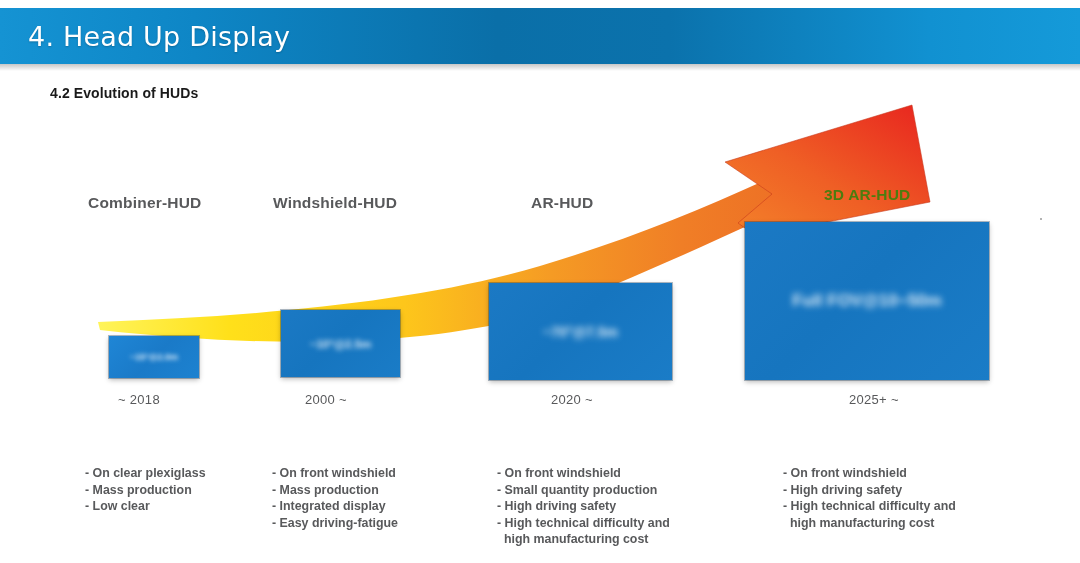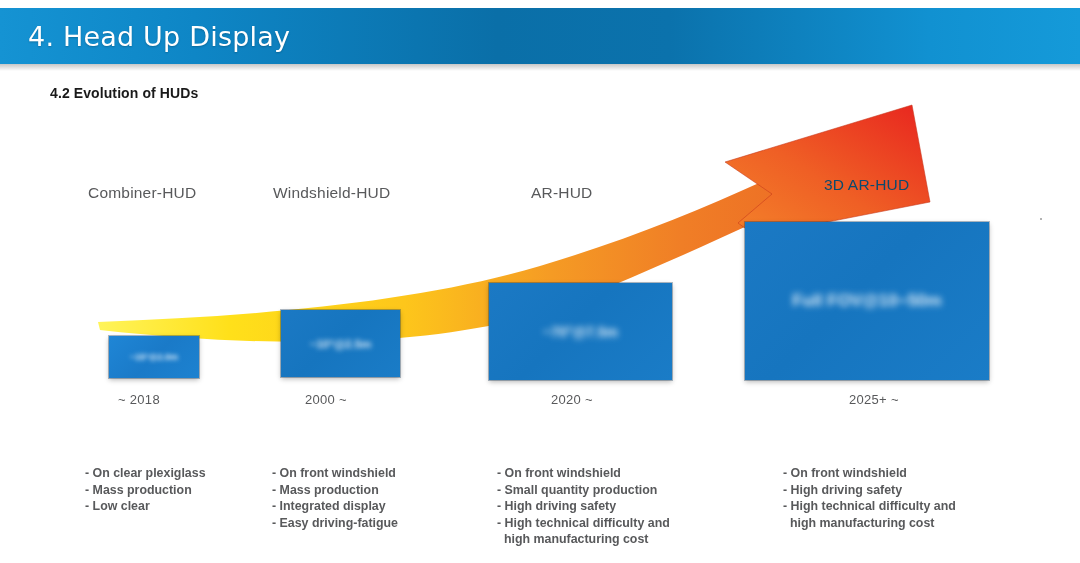--- a/index.html
+++ b/index.html
@@ -30,24 +30,24 @@
   .subtitle{
     position:absolute;left:50px;top:85px;
     font-size:14px;font-weight:bold;color:#1a1a1a;letter-spacing:.1px;
   }
 
   
   .swoosh{position:absolute;left:0;top:90px;width:1080px;height:260px;}
 
   
   .col-head{
-    position:absolute;font-size:15.5px;font-weight:normal;color:#58595b;
-    white-space:nowrap;letter-spacing:.2px;
+    position:absolute;font-size:15.5px;font-weight:bold;color:#58595b;
+    white-space:nowrap;letter-spacing:.2px;margin-top:10px;
   }
-  .col-head.on-arrow{color:#0c4a6e;z-index:6;}
+  .col-head.on-arrow{color:#4d7c0f;z-index:6;}
 
   .box{
     position:absolute;z-index:4;
     background:linear-gradient(135deg,#1b79c4 0%,#1675bf 45%,#1a7cc7 100%);
     box-shadow:0 0 0 1px rgba(30,60,90,.35), 0 2px 5px rgba(0,0,0,.28);
   }
   .box .boxtext{
     position:absolute;left:0;right:0;top:50%;transform:translateY(-50%);
     text-align:center;color:#eaf4fc;font-weight:bold;
     filter:blur(3.1px);opacity:.92;white-space:nowrap;

